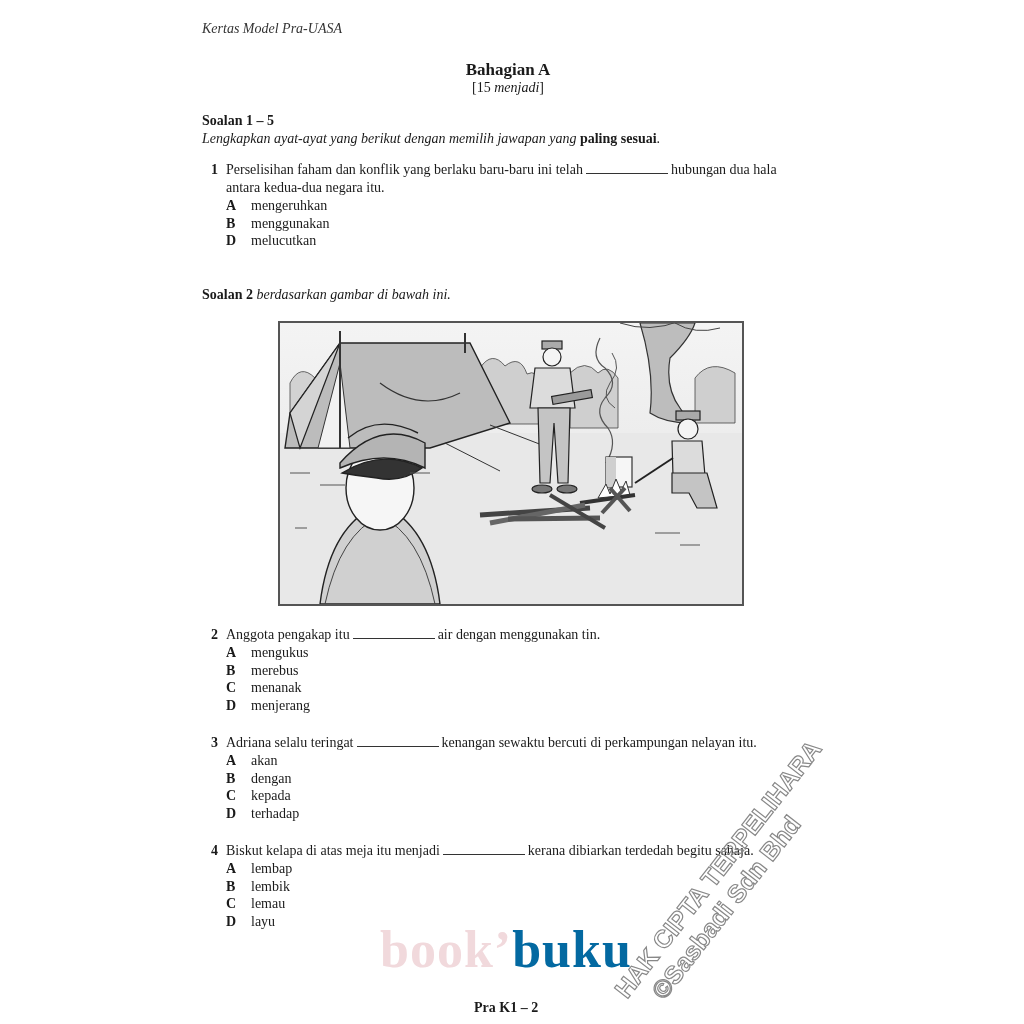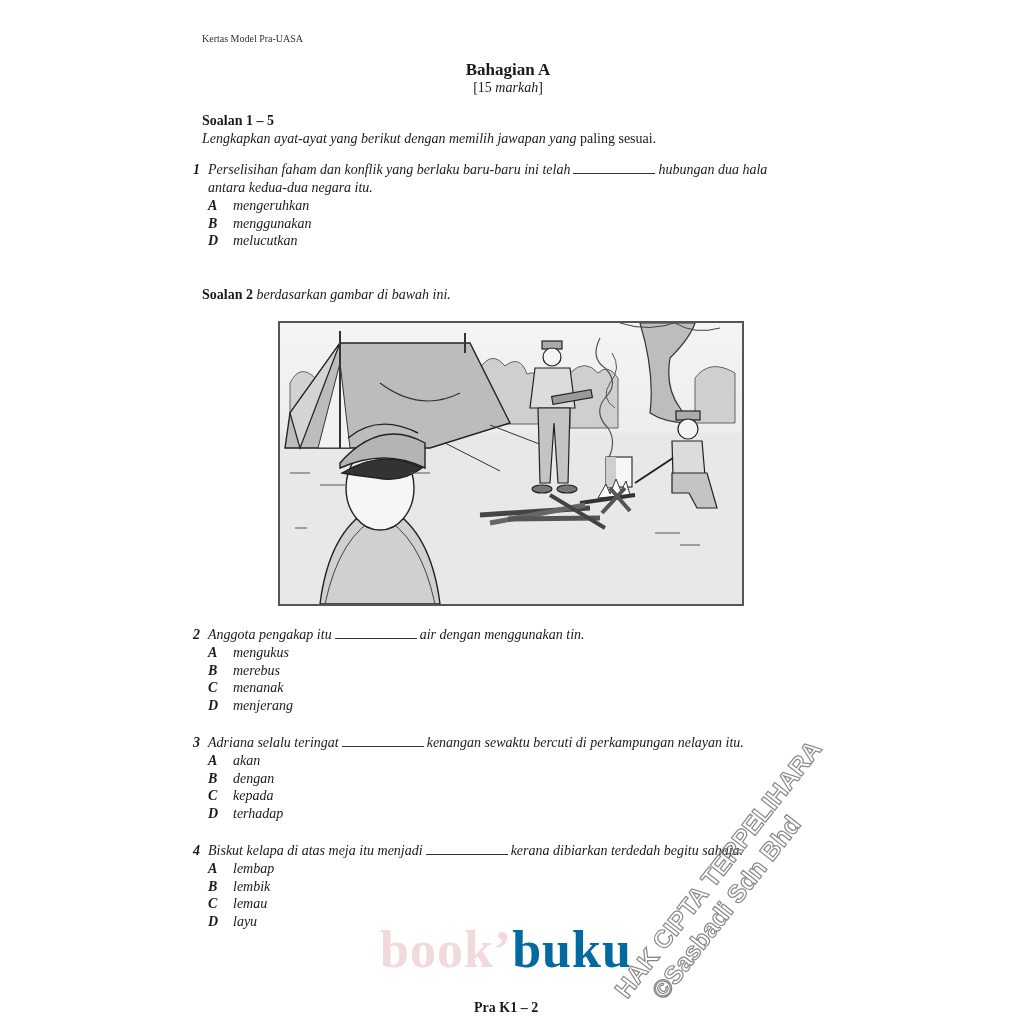--- a/index.html
+++ b/index.html
@@ -1,26 +1,26 @@
 <!DOCTYPE html>
 <html><head>
 <meta charset="utf-8">
 <style>
   html, body { margin:0; padding:0; background:#ffffff; }
   body { width:1024px; height:1024px; position:relative; overflow:hidden;
          font-family:"Liberation Serif","DejaVu Serif",serif; color:#1a1a1a; }
   .abs { position:absolute; }
-  .running-head { left:202px; top:33px; font-size:10px; color:#333; }
+  .running-head { left:202px; top:21px; font-size:14px; font-style:italic; color:#333; }
   .section-title { left:0; width:1016px; top:60px; text-align:center; font-size:17px; font-weight:bold; }
   .section-marks { left:0; width:1016px; top:80px; text-align:center; font-size:14px; }
   .section-marks i { font-style:italic; }
   .q-range { left:202px; top:113px; font-size:14px; font-weight:bold; }
   .instruction { left:202px; top:131px; font-size:14px; font-style:italic; }
-  .instruction b { font-style:normal; font-weight:normal;margin-top:48px; }
-  .question { left:193px; font-size:14px; line-height:18px; width:620px;font-style:italic; }
+  .instruction b { font-style:normal; font-weight:bold;margin-top:48px; }
+  .question { left:211px; font-size:14px; line-height:18px; width:620px; }
   .question .num { font-weight:bold; display:inline-block; width:15px; }
   .question .blank { display:inline-block; width:82px; border-bottom:1px solid #333; height:11px; vertical-align:baseline; margin:0 3px; }
   .question .cont { padding-left:15px; }
   .options { margin-left:15px; }
   .opt { height:17.5px; line-height:17.5px; }
   .opt .letter { font-weight:bold; display:inline-block; width:25px; }
   .pic-caption { left:202px; top:287px; font-size:14px; }
   .pic-caption i { font-style:italic; }
   .figure { left:278px; top:321px; width:462px; height:281px; border:2px solid #555; background:#eeeeee; overflow:hidden; }
   .page-num { left:474px; top:963px; font-size:14px; font-weight:bold;margin-top:37px; }
@@ -30,21 +30,21 @@
   .wm-copy { left:560px; top:860px; transform:rotate(-52deg); transform-origin:left top;
              font-family:"Liberation Sans","DejaVu Sans",sans-serif; font-weight:bold; font-size:25px; color:transparent;
              -webkit-text-stroke:1.2px #888; white-space:nowrap; line-height:30px; }
 </style>
 </head>
 <body>
 
 <div class="abs running-head">Kertas Model Pra-UASA</div>
 
 <div class="abs section-title">Bahagian A</div>
-<div class="abs section-marks"><span>[15 </span><i>markah</i><span>]</span></div>
+<div class="abs section-marks"><span>[15 </span><i>menjadi</i><span>]</span></div>
 
 <div class="abs q-range">Soalan 1 – 5</div>
 <div class="abs instruction"><span>Lengkapkan ayat-ayat yang berikut dengan memilih jawapan yang </span><b>paling sesuai</b><span style="font-style:normal">.</span></div>
 
 <div class="abs question" style="top:161px;">
   <div><span class="num">1</span><span>Perselisihan faham dan konflik yang berlaku baru-baru ini telah</span><span class="blank"></span><span>hubungan dua hala</span></div>
   <div class="cont">antara kedua-dua negara itu.</div>
   <div class="options">
     <div class="opt"><span class="letter">A</span><span>mengeruhkan</span></div>
     <div class="opt"><span class="letter">B</span><span>menggunakan</span></div>

